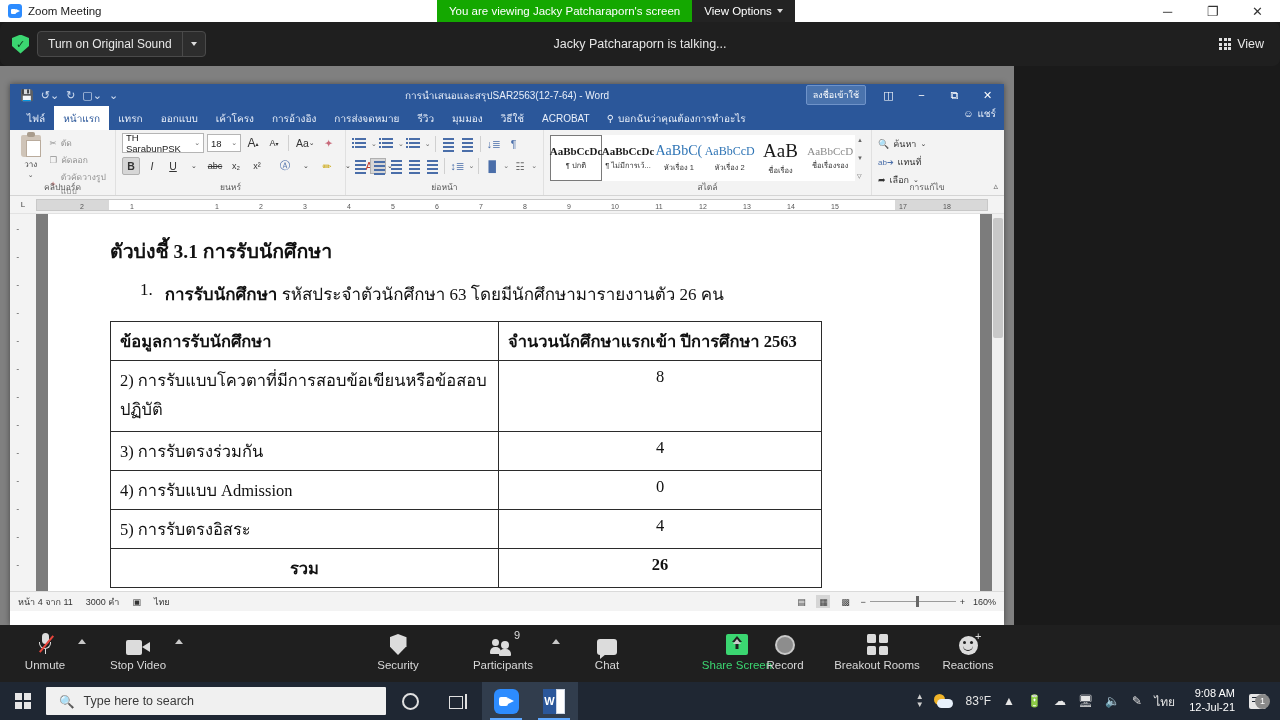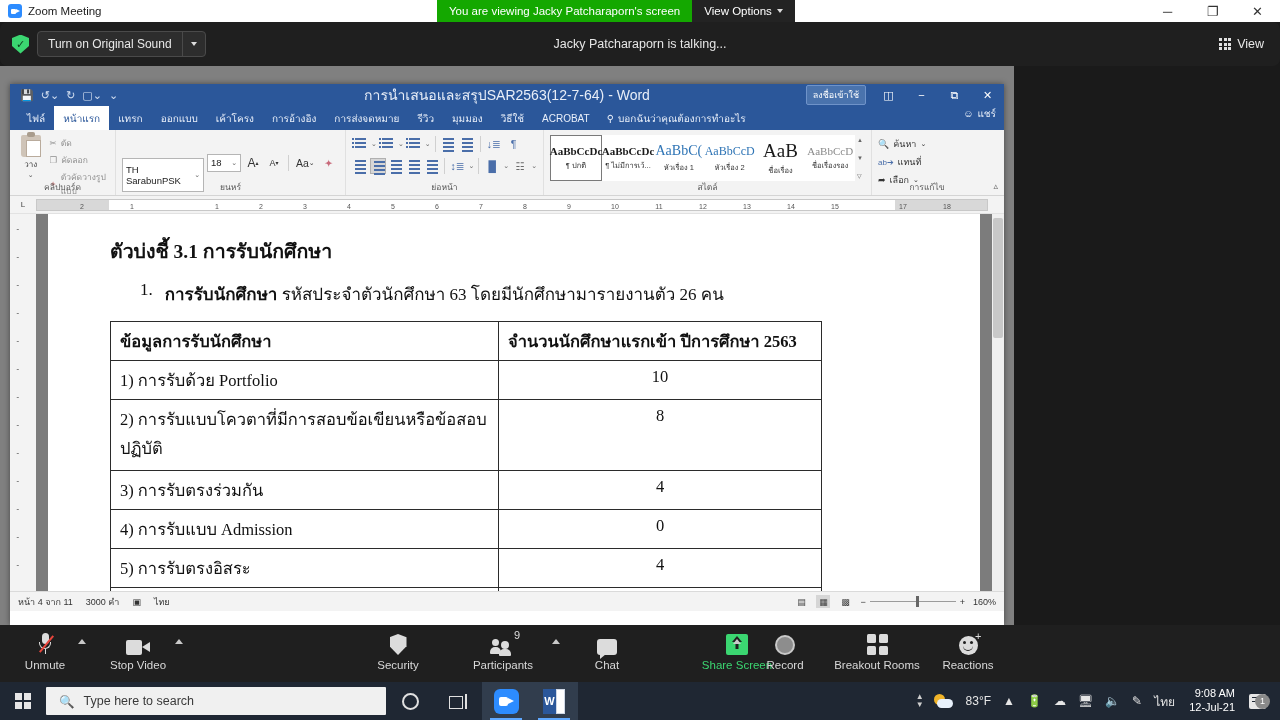--- a/index.html
+++ b/index.html
@@ -88,21 +88,21 @@
               box-shadow: 0 0 6px rgba(0,0,0,.45); }
 
   .w-title {
     height: 22px; background: #2b579a; display: flex; align-items: center;
     position: relative; color: #fff;
   }
   .w-qat { display: flex; align-items: center; gap: 7px; padding-left: 10px; font-size: 11px; color: #dce6f5; }
   .w-qat span { opacity: .95; }
   .w-title-text {
     position: absolute; left: 0; right: 0; text-align: center;
-    font-size: 14px; color: #e8eef8; pointer-events: none;
+    font-size: 10px; color: #e8eef8; pointer-events: none;
   }
   .w-title-right { position: absolute; right: 0; display: flex; align-items: center; height: 22px; }
   .signin-pill {
     background: #4a73ad; border: 1px solid #6f93c9; border-radius: 2px;
     font-size: 9px; color: #fff; padding: 2px 6px; margin-right: 6px; white-space: nowrap;
   }
   .w-title-right .wb { width: 33px; height: 22px; display: flex; align-items: center; justify-content: center; font-size: 11px; color: #fff; }
 
   .w-tabs {
     height: 24px; background: #2b579a; display: flex; align-items: stretch;
@@ -127,23 +127,23 @@
   .clip-ico { width: 20px; height: 22px; background: #cfc4b8; border-radius: 2px 2px 3px 3px; position: relative; }
   .clip-ico:after { content:""; position:absolute; left:5px; top:5px; width:13px;height:15px;background:#fff;border:1px solid #b9ab9c; }
   .clip-ico:before { content:""; position:absolute; left:6px; top:-3px; width:8px;height:5px;background:#a99c8d;border-radius:2px; }
   .clip-txt { font-size: 8px; color: #333; margin-top: 1px; }
   .clip-small { display: flex; flex-direction: column; gap: 3px; padding-top: 3px; }
   .clip-row { display: flex; align-items: center; gap: 4px; font-size: 8.5px; color: #8d8d8d; }
 
   .font-row1, .font-row2 { display: flex; align-items: center; gap: 3px; }
   .font-row2 { margin-top: 4px; }
   .fname {
-    width: 82px; height: 34px; border: 1px solid #b5b5b5; background: #fff;
+    width: 82px; height: 20px; border: 1px solid #b5b5b5; background: #fff;
     font-size: 9.5px; color: #222; display: flex; align-items: center;
-    padding: 0 3px; justify-content: space-between; margin-top: 25px;
+    padding: 0 3px; justify-content: space-between;
   }
   .fsize {
     width: 34px; height: 18px; border: 1px solid #b5b5b5; background: #fff;
     font-size: 9.5px; color: #222; display: flex; align-items: center;
     padding: 0 3px; justify-content: space-between;
   }
   .ribbon-btn {
     min-width: 18px; height: 18px; display: flex; align-items: center; justify-content: center;
     font-size: 10.5px; color: #333; border-radius: 2px; padding: 0 2px;
   }
@@ -678,24 +678,20 @@
               <span>1.</span>
               <span><b>การรับนักศึกษา</b> <span>รหัสประจำตัวนักศึกษา 63 โดยมีนักศึกษามารายงานตัว 26 คน</span></span>
             </div>
             <table class="doc-table">
               <tbody>
                   <tr>
                 <th class="col-label">ข้อมูลการรับนักศึกษา</th>
                 <th>จำนวนนักศึกษาแรกเข้า ปีการศึกษา 2563</th>
               </tr>
               <tr>
-                <td>1) การรับด้วย Portfolio</td>
-                <td class="num">10</td>
-              </tr>
-              <tr>
                 <td style="line-height:1.75">2) การรับแบบโควตาที่มีการสอบข้อเขียนหรือข้อสอบปฏิบัติ</td>
                 <td class="num">8</td>
               </tr>
               <tr>
                 <td>3) การรับตรงร่วมกัน</td>
                 <td class="num">4</td>
               </tr>
               <tr>
                 <td>4) การรับแบบ Admission</td>
                 <td class="num">0</td>

